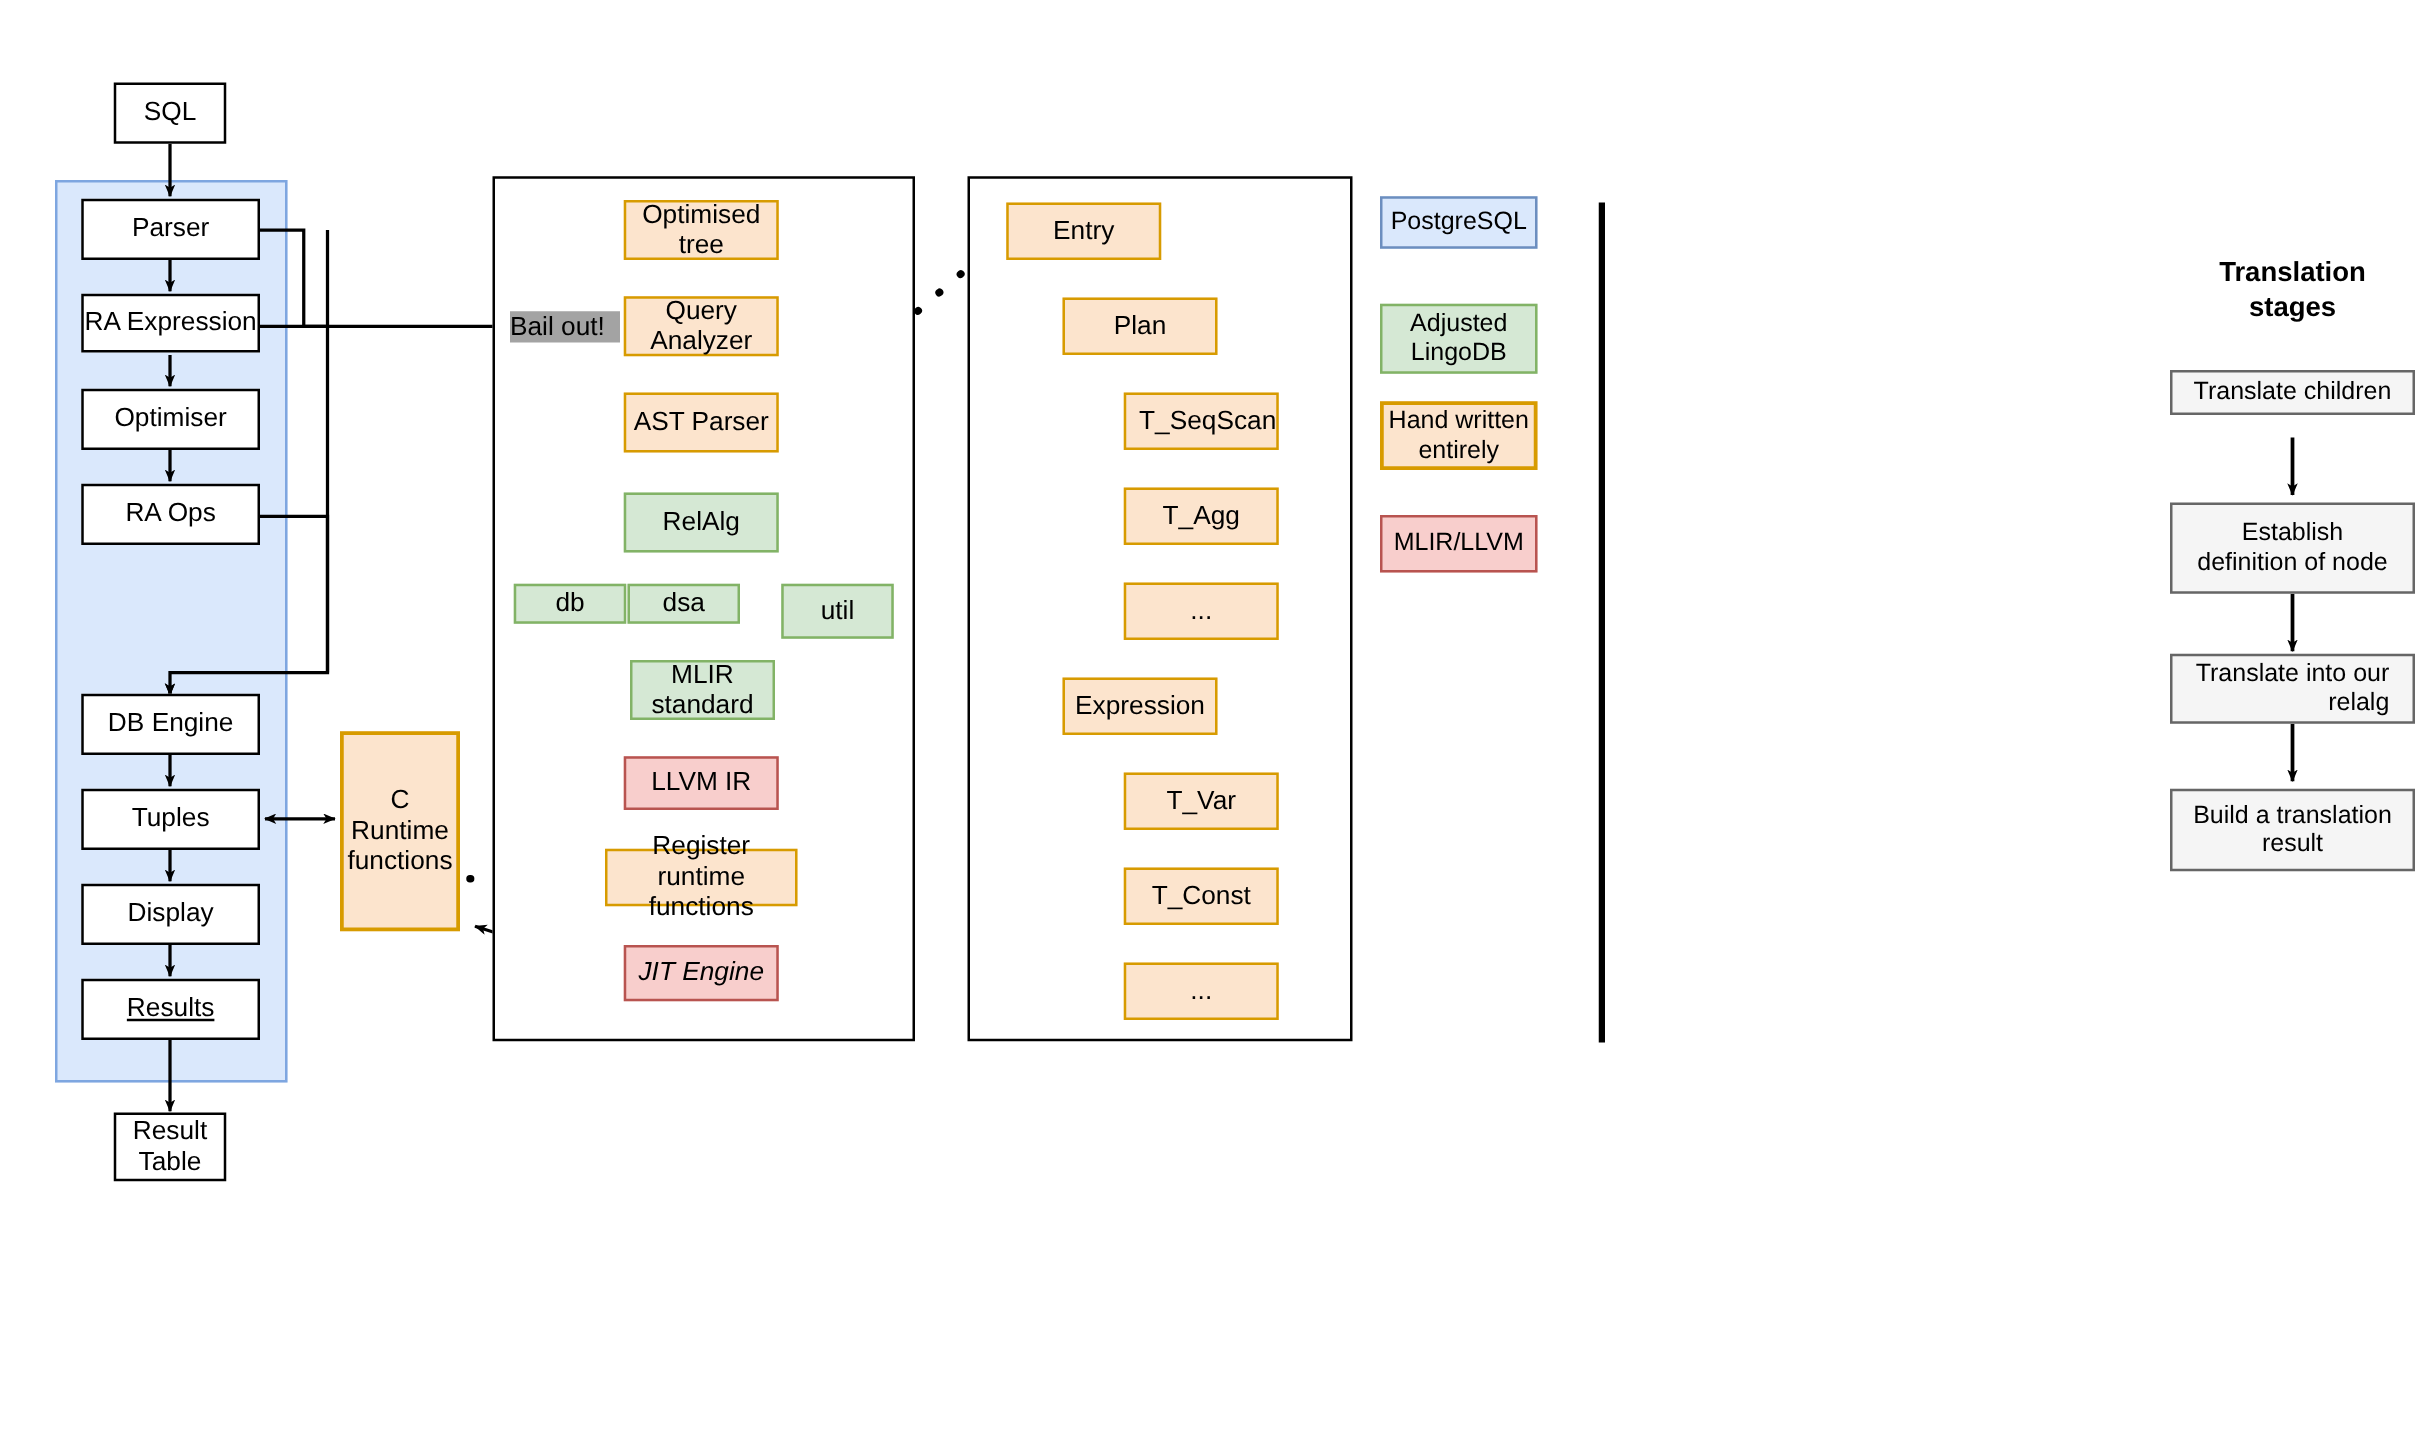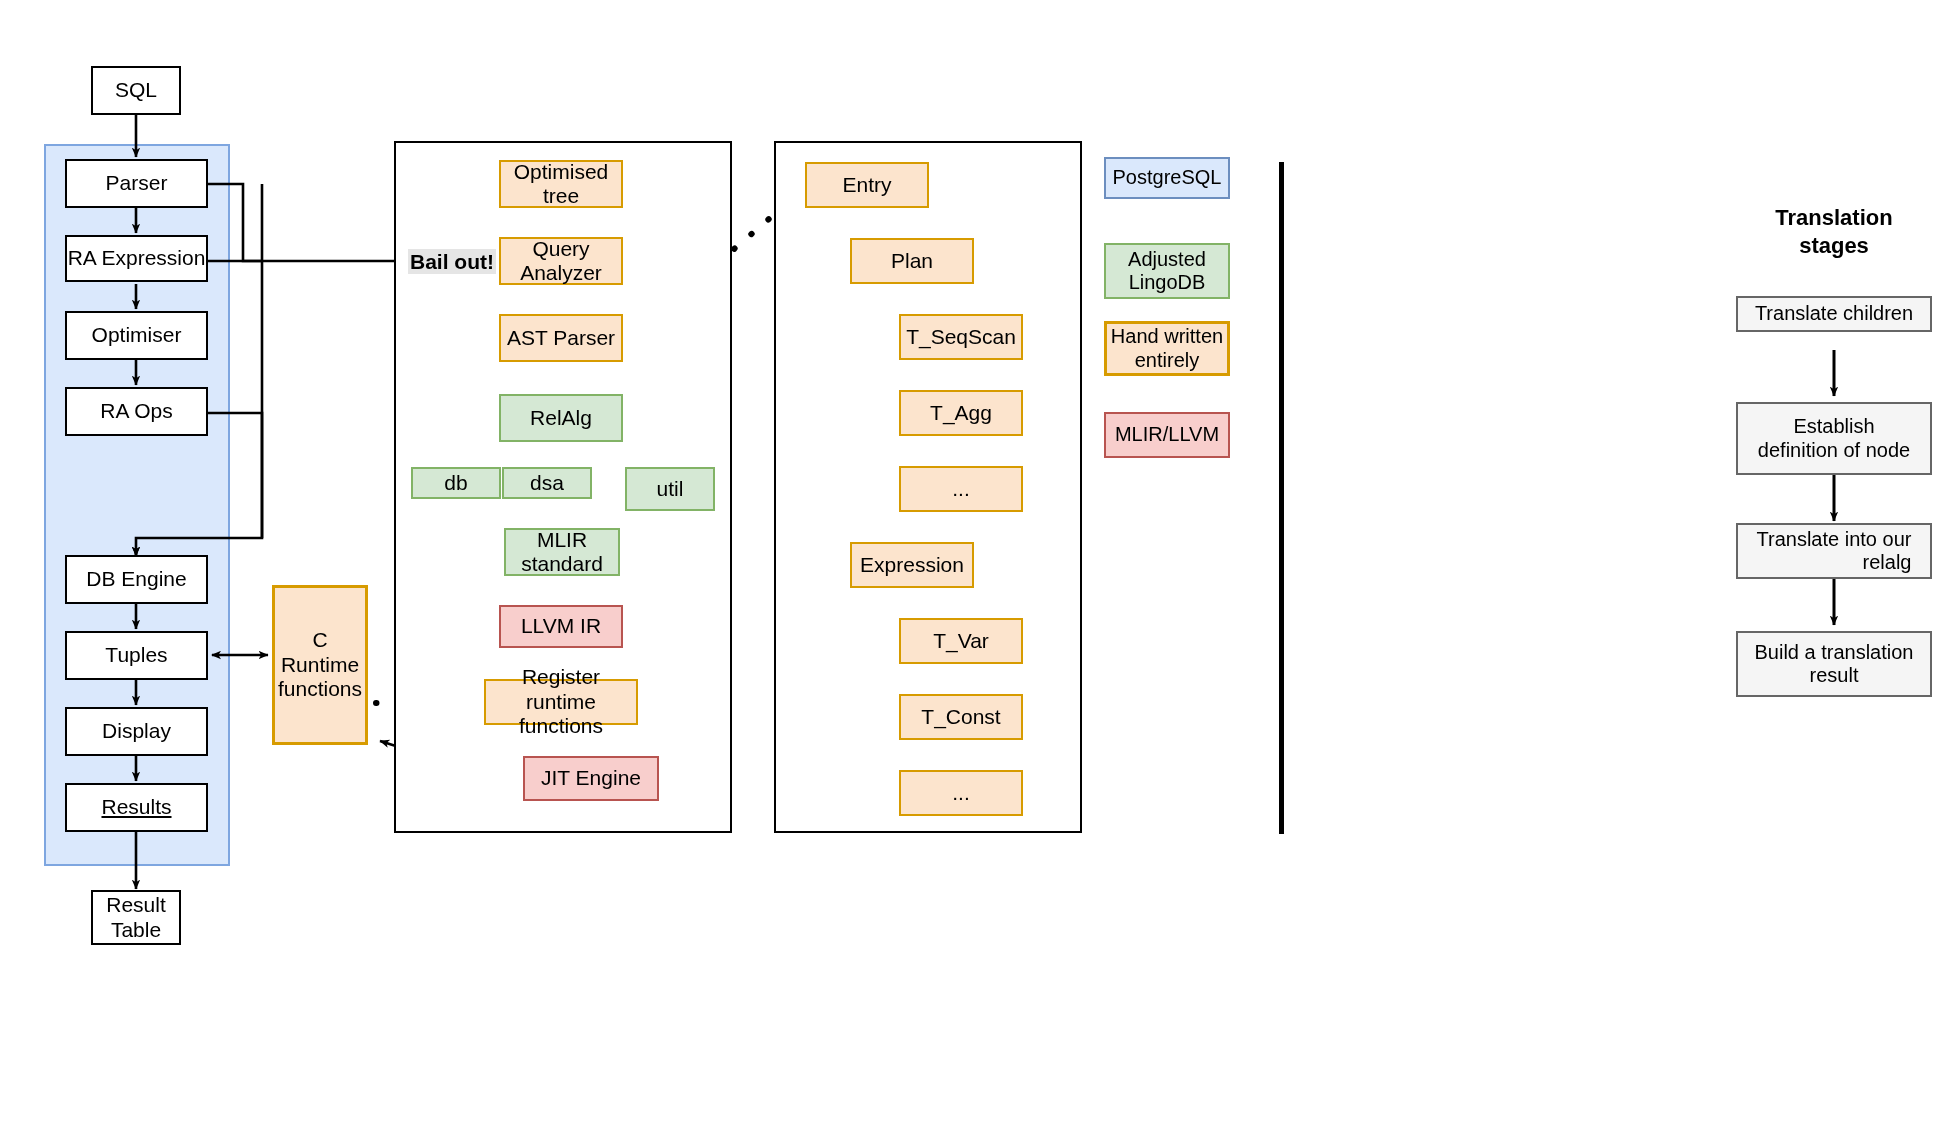--- a/index.html
+++ b/index.html
@@ -85,24 +85,22 @@
   }
   .divider {
     position: absolute;
     background: #000000;
     z-index: 2;
   }
   .freetext {
     position: absolute;
     font-size: 21px;
     z-index: 4;
-    background: #e5e5e5;
+    background: #a3a3a3;
     line-height: 1.2;
-    text-align: center;
-    font-weight: bold;
   }
   .stages-title {
     position: absolute;
     font-size: 22px;
     font-weight: bold;
     text-align: center;
     line-height: 1.25;
     z-index: 4;
     white-space: pre-line;
   }
@@ -264,33 +262,33 @@
     <span>MLIR
 standard</span>
   </div>
   <div class="node n-red" style="left:499px; top:561px; width:124px; height:43px;">
     <span>LLVM IR</span>
   </div>
   <div class="node n-orange" style="left:484px; top:635px; width:154px; height:46px;">
     <span>Register runtime
 functions</span>
   </div>
-  <div class="node n-red" style="left:523px; top:712px; width:136px; height:45px;">
+  <div class="node n-red" style="left:499px; top:712px; width:124px; height:45px;font-style:italic;">
     <span>JIT Engine</span>
   </div>
 
   <div class="freetext" style="left:408px; top:205px; width:88px;">Bail out!</div>
 
   <div class="node n-orange" style="left:805px; top:118px; width:124px; height:46px;">
     <span>Entry</span>
   </div>
   <div class="node n-orange" style="left:850px; top:194px; width:124px; height:46px;">
     <span>Plan</span>
   </div>
-  <div class="node n-orange" style="left:899px; top:270px; width:124px; height:46px;">
+  <div class="node n-orange" style="left:899px; top:270px; width:124px; height:46px;justify-content:flex-end;">
     <span>T_SeqScan</span>
   </div>
   <div class="node n-orange" style="left:899px; top:346px; width:124px; height:46px;">
     <span>T_Agg</span>
   </div>
   <div class="node n-orange" style="left:899px; top:422px; width:124px; height:46px;">
     <span>...</span>
   </div>
   <div class="node n-orange" style="left:850px; top:498px; width:124px; height:46px;">
     <span>Expression</span>

